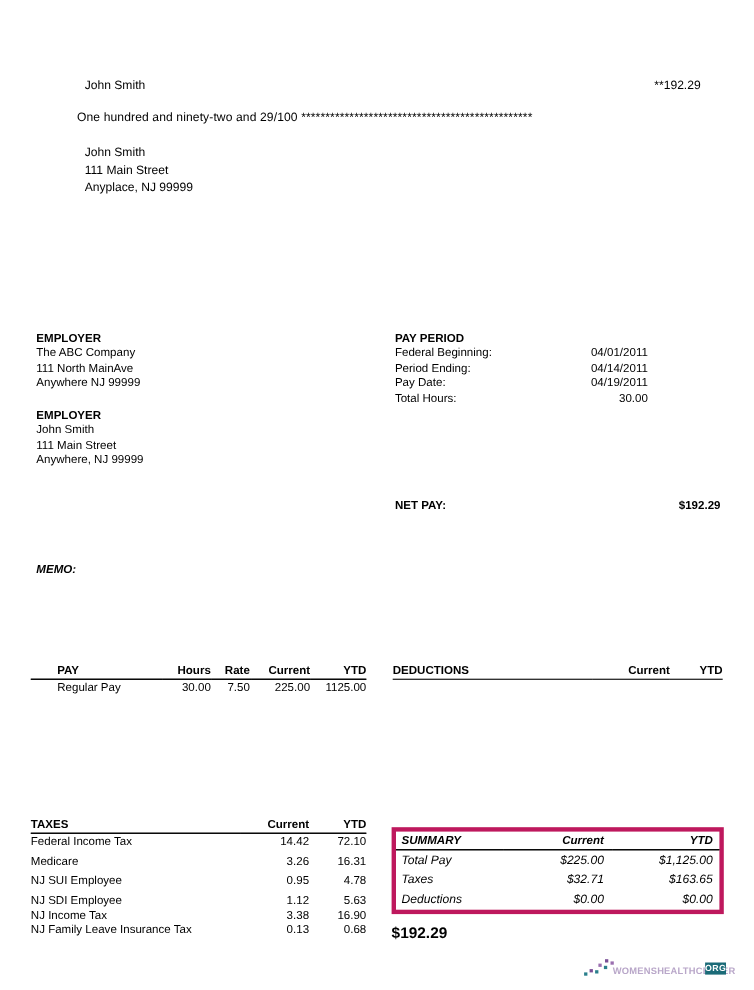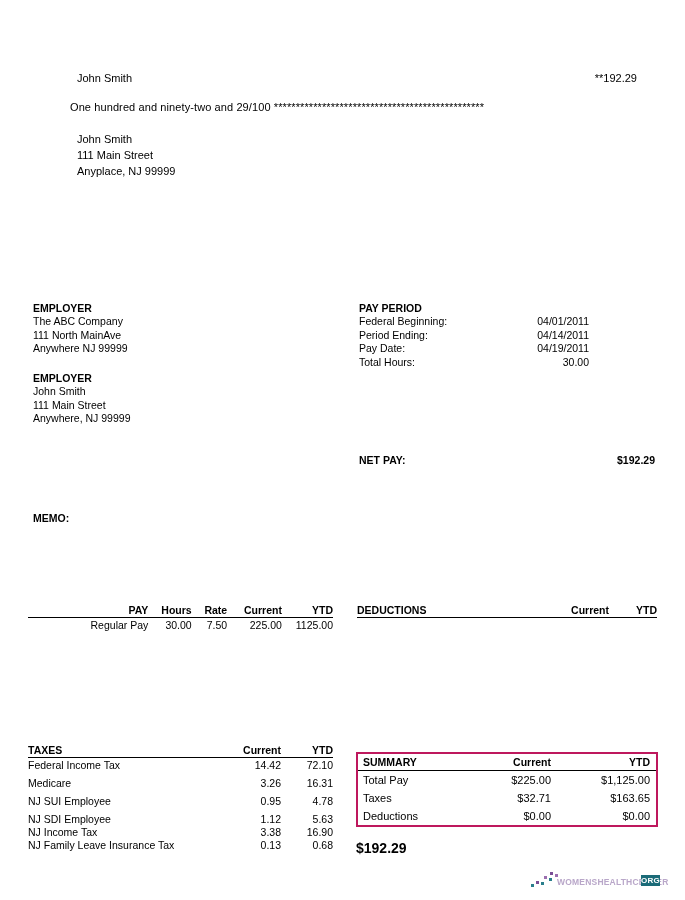--- a/index.html
+++ b/index.html
@@ -72,21 +72,21 @@
 
   
   .netpay-line {
     position: absolute; left: 359px; top: 454px;
     width: 296px;
     font-size: 10.5px; font-weight: bold;
     display: flex; justify-content: space-between;
   }
   .memo-label {
     position: absolute; left: 33px; top: 512px;
-    font-size: 10.5px; font-weight: bold;
+    font-size: 10.5px; font-weight: bold; font-style: italic;
   }
 
   
   .pay-table {
     position: absolute; left: 28px; top: 604px;
     width: 305px;
     font-size: 10.5px;
   }
   .pay-table table, .ded-table table, .tax-table table {
     border-collapse: collapse;
@@ -98,21 +98,21 @@
     padding: 0 0 1px 0;
     font-size: 10.5px;
     white-space: nowrap;
   }
   .pay-table td, .tax-table td {
     padding: 1px 0 0 0;
     font-size: 10.5px;
     white-space: nowrap;
   }
 
-  .pay-table th.c-name, .pay-table td.c-name { width: 110px; text-align: right; padding-left: 24px; }
+  .pay-table th.c-name, .pay-table td.c-name { width: 110px; text-align: left; padding-left: 24px; }
   .pay-table th.c-hours, .pay-table td.c-hours { width: 48px; text-align: right; }
   .pay-table th.c-rate, .pay-table td.c-rate { width: 40px; text-align: right; padding-right: 2px;}
   .pay-table th.c-cur, .pay-table td.c-cur { width: 58px; text-align: right; }
   .pay-table th.c-ytd, .pay-table td.c-ytd { width: 56px; text-align: right; }
 
   
   .ded-table {
     position: absolute; left: 357px; top: 604px;
     width: 300px;
     font-size: 10.5px;
@@ -132,23 +132,24 @@
   .tax-table th.t-ytd { width: 52px; text-align: right; }
   .tax-table td.t-name { text-align: left; }
   .tax-table td.t-cur { text-align: right; }
   .tax-table td.t-ytd { text-align: right; }
   .tax-table tr.gap td { padding-top: 6px; }
 
   
   .summary-box {
     position: absolute; left: 356px; top: 752px;
     width: 302px;
-    border: 2px solid #be185d;
+    border: 4px solid #be185d;
     box-sizing: border-box;
     font-size: 10.5px;
+    font-style: italic;
   }
   .summary-box table {
     border-collapse: collapse;
     width: 100%;
   }
   .summary-box th {
     font-weight: bold;
     text-align: left;
     padding: 2px 0 2px 5px;
     border-bottom: 1.6px solid #000;

